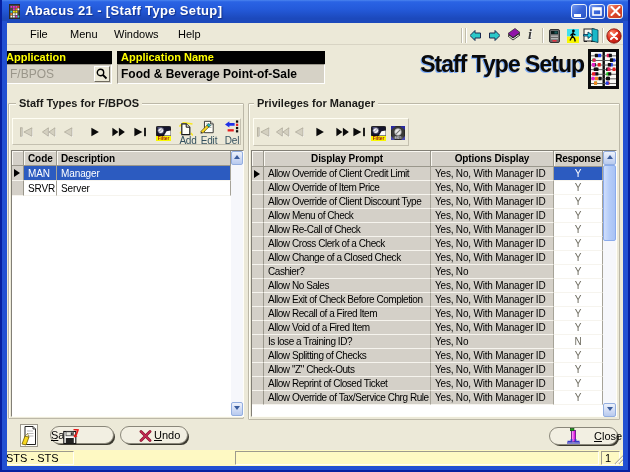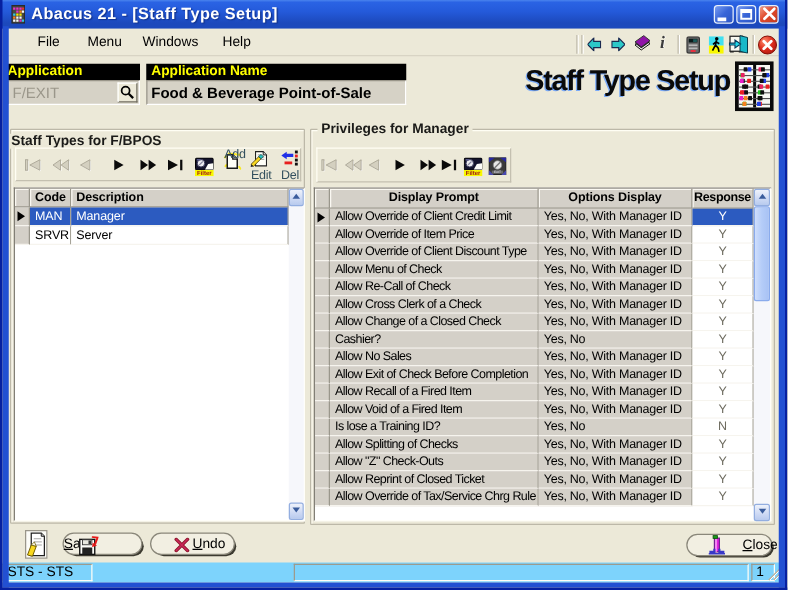--- a/index.html
+++ b/index.html
@@ -37,21 +37,21 @@
 #appname-hdr { left:117px; top:51px; width:208px; padding-left:4px; }
 #appname-field { left:117px; top:64px; width:208px; height:20px; color:#000; font-weight:bold; line-height:18px; padding-left:3px; }
 #big-title { left:348px; top:51px; width:236px; text-align:right; font-size:23px; font-weight:bold; letter-spacing:-1px; color:#0a0a0a; text-shadow:-1px 1px 0 #7aaaf8; }
 #logo { left:588px; top:49px; width:31px; height:40px; }
 
 
 .gbox { border:1px solid #bcb8a8; border-radius:1px; box-shadow:inset 1px 1px 0 #fffef4; }
 #gbox-left { left:8px; top:103px; width:236px; height:316px; }
 #gbox-right { left:248px; top:103px; width:372px; height:317px; }
 .glabel { top:97px; background:#ECE9D8; font-size:11px; font-weight:bold; color:#1a1a18; padding:0 3px; }
-#glabel-left { left:6px;margin-top:10px; }
+#glabel-left { left:16px; }
 #glabel-right { left:254px; }
 
 
 .tbpanel { border:1px solid; border-color:#fffef4 #c4c0b0 #c4c0b0 #fffef4; }
 #tb-left { left:12px; top:118px; width:229px; height:27px; }
 #tb-right { left:253px; top:118px; width:156px; height:28px; }
 .navlbl { font-size:10px; color:#33505e; text-align:center; letter-spacing:-0.2px; }
 
 
 .grid { background:#fff; border:1px solid; border-color:#827f76 #fffef8 #fffef8 #827f76; }
@@ -75,21 +75,21 @@
 
 
 #bottombar { left:2px; top:420px; width:626px; height:29px; background:#ECE9D8; }
 .pill { position:absolute; height:18px; background:#f2efe2; border:1px solid #8a877a; border-radius:9px;
   box-shadow:2px 2px 0 -1px #3c3a30; font-size:11px; color:#000; text-align:center; }
 #btn-save { left:50px; top:426px; width:64px; }
 #btn-undo { left:120px; top:426px; width:68px; }
 #btn-close2 { left:549px; top:427px; width:69px; }
 
 
-#statusbar { left:2px; top:450px; width:626px; height:16px; background:#7dd3fc; font-size:11px; }
+#statusbar { left:2px; top:450px; width:626px; height:16px; background:#fef9c3; font-size:11px; }
 .scell { position:absolute; top:1px; height:14px; border:1px solid; border-color:#9d9a8d #fffef6 #fffef6 #9d9a8d; padding:0px 3px; line-height:13px; color:#000; overflow:hidden; }
 </style>
 </head>
 <body>
 <div class="abs" id="titlebar"></div>
 <div class="abs" id="title-icon"></div>
 <div class="abs" id="title-text">Abacus 21 - [Staff Type Setup]</div>
 <div class="abs tbtn" id="btn-min"></div>
 <div class="abs tbtn" id="btn-max"></div>
 <div class="abs tbtn" id="btn-close"></div>
@@ -97,21 +97,21 @@
 <div class="abs" id="menubar"></div>
 <div class="abs menu-item" style="left:30px; top:28px;">File</div>
 <div class="abs menu-item" style="left:70px; top:28px;">Menu</div>
 <div class="abs menu-item" style="left:114px; top:28px;">Windows</div>
 <div class="abs menu-item" style="left:178px; top:28px;">Help</div>
 
 <div class="abs tsep" style="left:461px;"></div>
 <div class="abs tsep" style="left:465px;"></div>
 
 <div class="abs blackhdr" id="app-hdr">Application</div>
-<div class="abs field" id="app-field">F/EXIT</div>
+<div class="abs field" id="app-field">F/BPOS</div>
 <div class="abs" id="app-mag"></div>
 <div class="abs blackhdr" id="appname-hdr">Application Name</div>
 <div class="abs field" id="appname-field">Food &amp; Beverage Point-of-Sale</div>
 <div class="abs" id="big-title">Staff Type Setup</div>
 <div class="abs" id="logo"></div>
 
 <div class="abs gbox" id="gbox-left"></div>
 <div class="abs glabel" id="glabel-left">Staff Types for F/BPOS</div>
 <div class="abs gbox" id="gbox-right"></div>
 <div class="abs glabel" id="glabel-right">Privileges for Manager</div>
@@ -432,21 +432,21 @@
     <circle cx="7" cy="6" r="3.4" fill="#e8e8e8" stroke="#888" stroke-width="0.6"></circle>
     <path d="M9.2 3.8 L4.8 8.2" stroke="#777" stroke-width="1.1"></path>
     <rect x="2.5" y="10.5" width="9" height="2.4" fill="#6a6a6a"></rect>
     <text x="7" y="12.7" font-size="2.6" fill="#e8e8f8" text-anchor="middle" font-family="Liberation Sans">EXIT</text>
   </svg>
 <svg class="abs" style="left:179px; top:122px;" width="14" height="14" viewBox="0 0 14 14">
     <path d="M3.5 0.5 L13.5 2 M2 2.5 L0.5 4.5 M12 11 L13.8 13.5 M1 11.5 L2.5 9.5" stroke="#f8e820" stroke-width="1.5"></path>
     <path d="M2.8 1.8 L7.2 1.8 L10.8 5.2 L10.8 12.6 L2.8 12.6 Z" fill="#fffff8" stroke="#1a1a1a" stroke-width="1.2"></path>
     <path d="M7.2 1.8 L7.2 5.2 L10.8 5.2" fill="#e0e0d8" stroke="#1a1a1a" stroke-width="1"></path>
   </svg>
-<div class="abs navlbl" style="left:176px; top:118px; width:24px;">Add</div>
+<div class="abs navlbl" style="left:176px; top:135px; width:24px;">Add</div>
 <svg class="abs" style="left:200px; top:120px;" width="15" height="14" viewBox="0 0 17 16">
     <path d="M5 1.5 L12 1.5 L15 4.5 L15 14.5 L5 14.5 Z" fill="#fffff8" stroke="#222" stroke-width="1"></path>
     <path d="M12 1.5 L12 4.5 L15 4.5" fill="#d8d8d0" stroke="#222" stroke-width="0.9"></path>
     <path d="M7 4.5 L10 4.5 M7 6.5 L13 6.5 M7 8.5 L13 8.5" stroke="#888" stroke-width="0.8"></path>
     <polygon points="1,13 3,15 10,8 8,6" fill="#f8d820" stroke="#554400" stroke-width="0.8"></polygon>
     <polygon points="8,6 10,8 12,6 10,4" fill="#28c8c8" stroke="#084848" stroke-width="0.8"></polygon>
     <polygon points="1,13 3,15 0.5,15.5" fill="#222"></polygon>
   </svg>
 <div class="abs navlbl" style="left:198px; top:135px; width:22px;">Edit</div>
 <svg class="abs" style="left:225px; top:120px;" width="14" height="14" viewBox="0 0 16 16">

